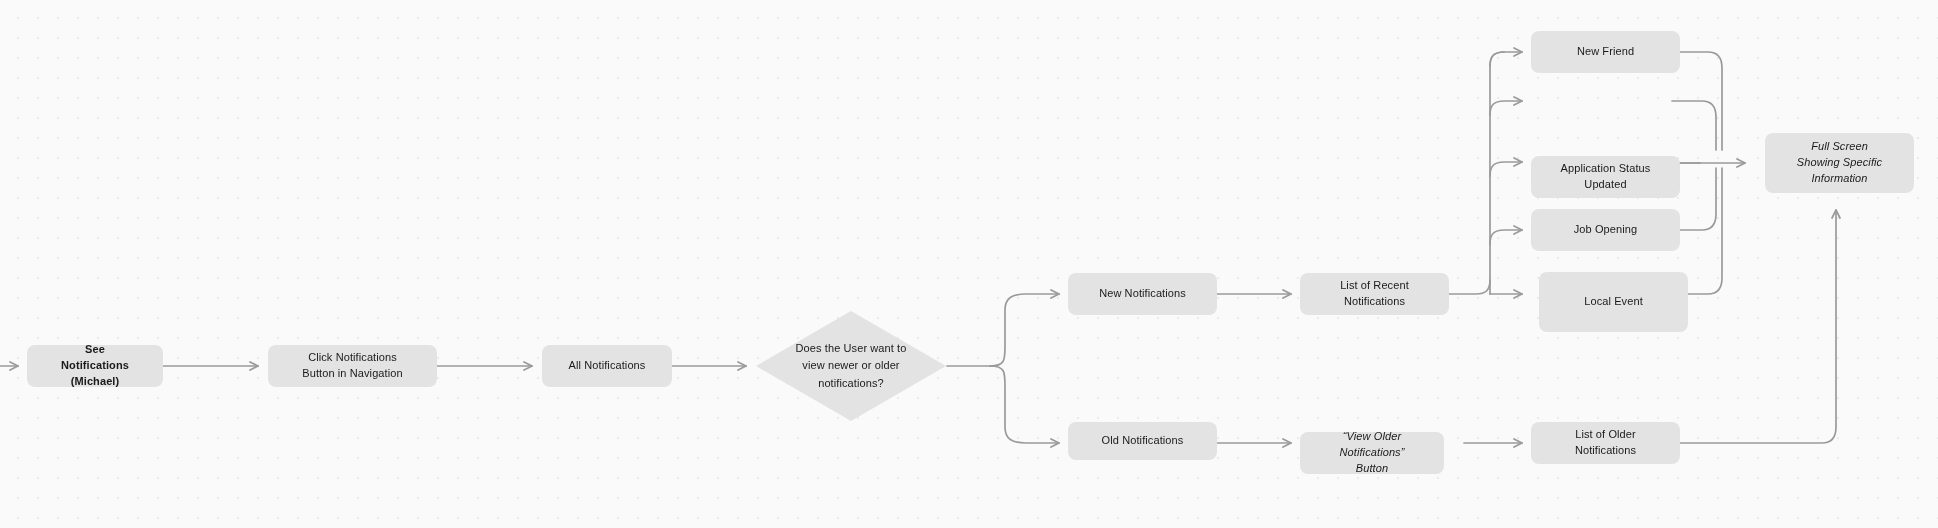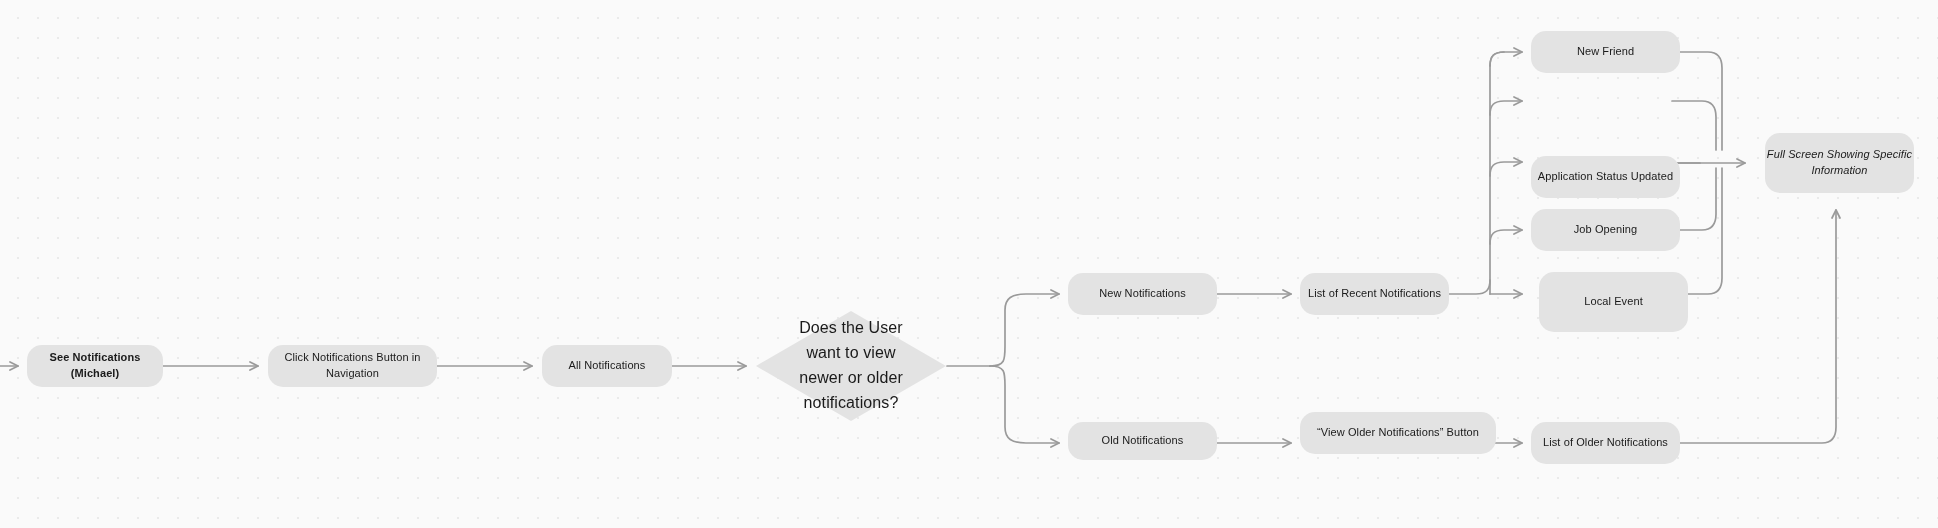--- a/index.html
+++ b/index.html
@@ -22,29 +22,29 @@
     position: absolute;
     left: 0; top: 0;
     width: 1938px;
     height: 528px;
     pointer-events: none;
   }
   .node {
     position: absolute;
     box-sizing: border-box;
     background: #E3E3E3;
-    border-radius: 15px;
+    border-radius: 8px;
     display: flex;
     align-items: center;
     justify-content: center;
     text-align: center;
     color: #1A1A1A;
     font-size: 11px;
     line-height: 1.45;
-    padding: 4px 0;
+    padding: 4px 24px;
     letter-spacing: 0.1px;
     z-index: 2;
   }
   .node.strong { font-weight: bold; }
   .node-label { display: block; width: 100%; }
   .diamond {
     position: absolute;
     z-index: 2;
     display: flex;
     align-items: center;
@@ -53,21 +53,21 @@
   .diamond .shape {
     position: absolute;
     left: 0; top: 0;
     width: 100%; height: 100%;
   }
   .diamond .diamond-label {
     position: relative;
     z-index: 3;
     text-align: center;
     color: #1A1A1A;
-    font-size: 16px;
+    font-size: 11px;
     line-height: 1.55;
     width: 120px;
     letter-spacing: 0.1px;
   }
 </style>
 </head>
 <body>
 
 <div id="canvas">
 
@@ -144,21 +144,21 @@
   </div>
 
   <div class="node" style="left:1068px; top:422px; width:149px; height:38px;">
     <span class="node-label">Old Notifications</span>
   </div>
 
   <div class="node" style="left:1300px; top:273px; width:149px; height:42px;">
     <span class="node-label">List of Recent Notifications</span>
   </div>
 
-  <div class="node" style="left:1300px; top:412px; width:196px; height:42px;">
+  <div class="node" style="left:1300px; top:432px; width:144px; height:42px;font-style:italic;">
     <span class="node-label">“View Older Notifications” Button</span>
   </div>
 
   <div class="node" style="left:1531px; top:422px; width:149px; height:42px;">
     <span class="node-label">List of Older Notifications</span>
   </div>
 
   <div class="node" style="left:1531px; top:31px; width:149px; height:42px;">
     <span class="node-label">New Friend</span>
   </div>

